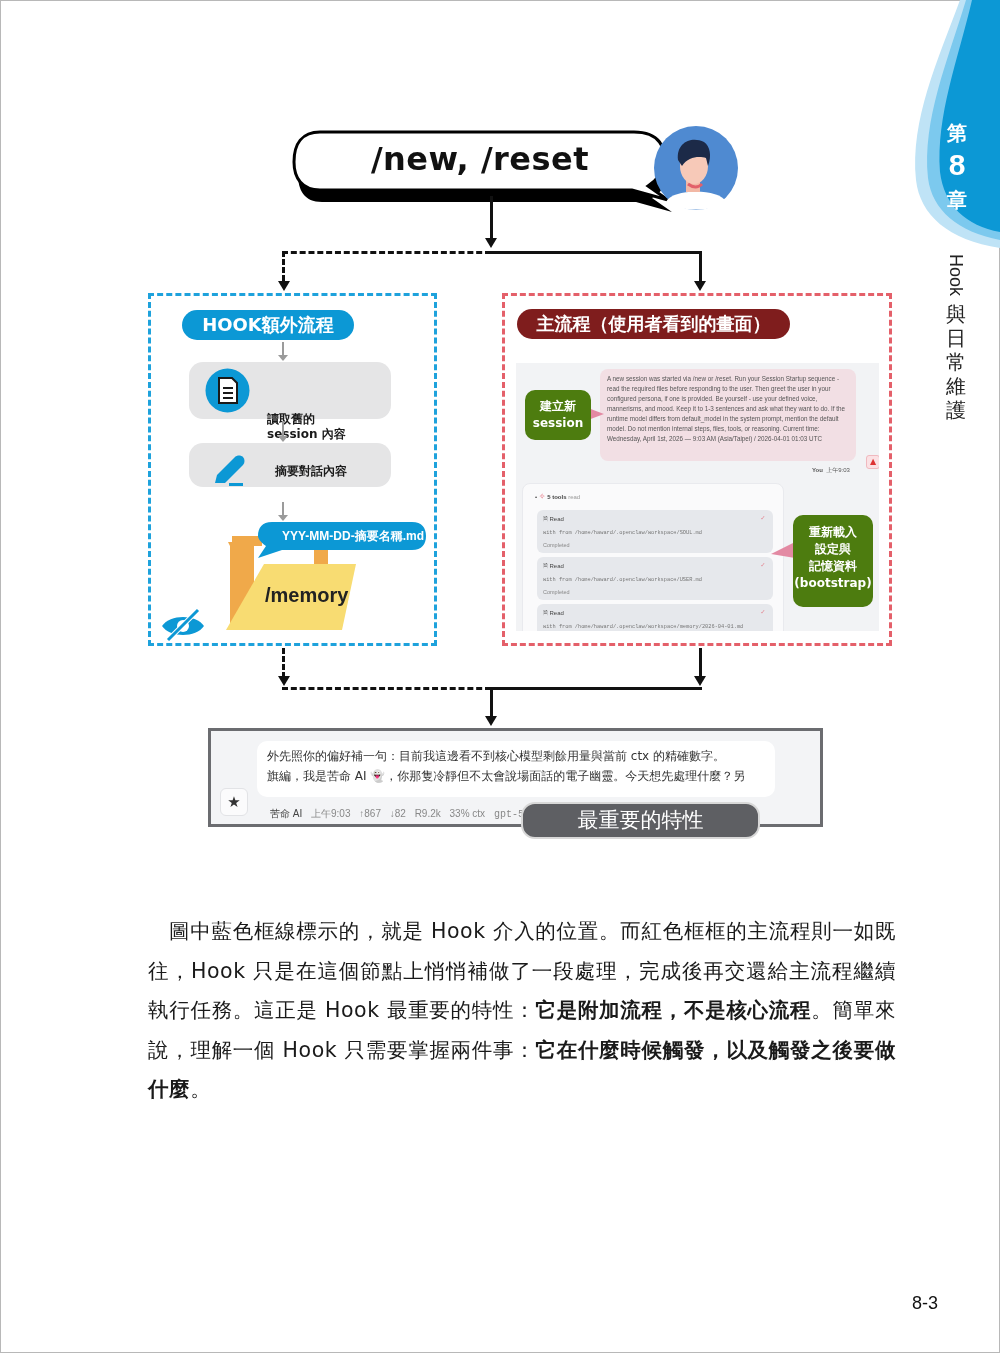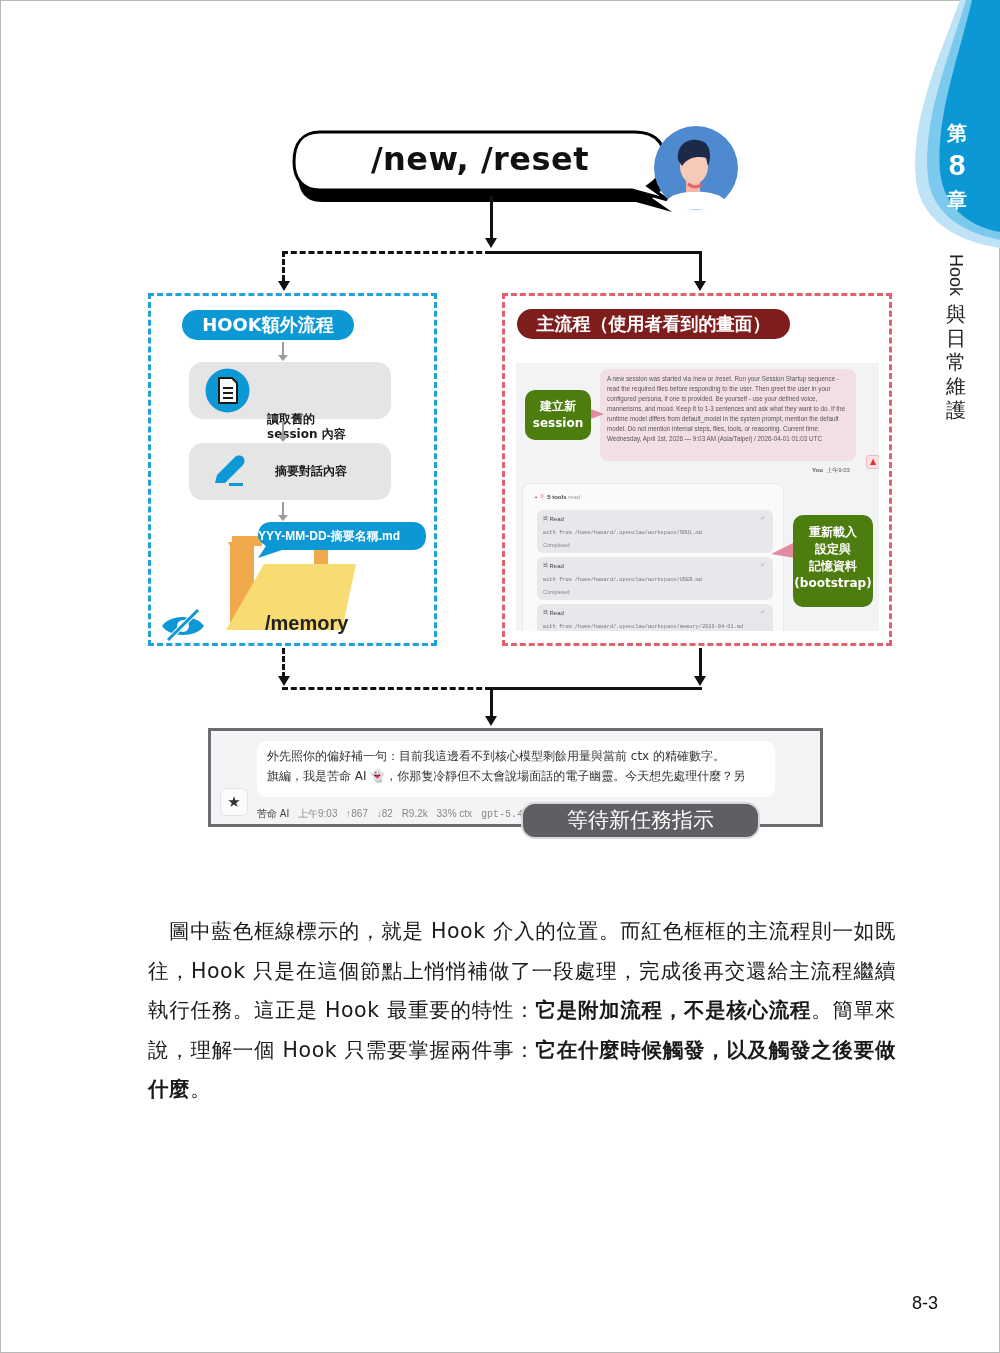--- a/index.html
+++ b/index.html
@@ -21,26 +21,26 @@
 
   
   .bubble-text { position: absolute; left: 300px; top: 140px; width: 360px; text-align: center; font-family: "DejaVu Sans", sans-serif; font-weight: bold; font-size: 32px; letter-spacing: 0.5px; color: #111; }
 
   
   .hook-frame { position: absolute; left: 148px; top: 293px; width: 289px; height: 353px; border: 3px dashed #1ea2dc; }
   .pill { position: absolute; color: #fff; font-weight: bold; border-radius: 16px; text-align: center; }
   .hook-pill { left: 182px; top: 310px; width: 172px; height: 30px; background: #0c98d5; font-size: 18px; line-height: 30px; }
   .step-card { position: absolute; left: 189px; width: 202px; background: #e5e5e6; border-radius: 14px; }
   .step-1 { top: 362px; height: 57px; }
-  .step-2 { top: 443px; height: 57px; }
+  .step-2 { top: 443px; height: 44px; }
   .step-text { position: absolute; font-size: 12px; font-weight: bold; line-height: 15px; color: #1a1a1a; }
   .gray-arrow { position: absolute; width: 2px; background: #9b9b9b; }
   .gray-arrow::after { content: ""; position: absolute; left: -4px; bottom: -5px; border-left: 5px solid transparent; border-right: 5px solid transparent; border-top: 6px solid #9b9b9b; }
-  .file-pill { position: absolute; left: 258px; top: 522px; width: 166px; height: 32px; background: #0c98d5; border-radius: 14px; color: #fff; font-size: 12px; font-weight: bold; line-height: 28px; text-align: left; font-family: "Liberation Sans", sans-serif; }
-  .memory-label { position: absolute; left: 265px; top: 612px; font-size: 20px; font-weight: bold; font-family: "Liberation Sans", sans-serif; color: #222; text-align: center; }
+  .file-pill { position: absolute; left: 258px; top: 522px; width: 166px; height: 32px; background: #0c98d5; border-radius: 14px; color: #fff; font-size: 12px; font-weight: bold; line-height: 28px; text-align: right; font-family: "Liberation Sans", sans-serif; }
+  .memory-label { position: absolute; left: 265px; top: 584px; font-size: 20px; font-weight: bold; font-family: "Liberation Sans", sans-serif; color: #222; text-align: center; }
 
   
   .main-frame { position: absolute; left: 502px; top: 293px; width: 390px; height: 353px; border: 3px dashed #e4606a; }
   .main-pill { left: 517px; top: 309px; width: 273px; height: 30px; background: #7f1d1d; font-size: 18px; line-height: 30px; }
   .chat-shot { position: absolute; left: 516px; top: 363px; width: 363px; height: 268px; background: #f2f3f5; overflow: hidden; }
   .prompt-bubble { position: absolute; left: 84px; top: 6px; width: 256px; height: 92px; background: #f2dfe4; border-radius: 8px; padding: 5px 7px; font-family: "Liberation Sans", sans-serif; font-size: 6.3px; line-height: 10px; color: #555; }
   .callout { position: absolute; background: #4d7c0f; color: #fff; border-radius: 10px; text-align: center; font-weight: bold; }
   .callout-new { left: 525px; top: 390px; width: 66px; height: 50px; font-size: 12px; line-height: 17px; padding-top: 8px; }
   .callout-reload { left: 793px; top: 515px; width: 80px; height: 92px; font-size: 12px; line-height: 17px; padding-top: 9px; }
   .you-line { position: absolute; left: 296px; top: 103px; font-size: 6px; color: #555; font-family: "Liberation Sans", sans-serif; }
@@ -59,21 +59,21 @@
   .line { position: absolute; background: #111; }
   .dash-h { position: absolute; height: 0; border-top: 3px dashed #111; }
   .dash-v { position: absolute; width: 0; border-left: 3px dashed #111; }
   .arrow-down { position: absolute; width: 0; height: 0; border-left: 6px solid transparent; border-right: 6px solid transparent; border-top: 10px solid #111; }
 
   
   .result-frame { position: absolute; left: 208px; top: 728px; width: 615px; height: 99px; border: 3px solid #6b6c70; background: #f3f4f6; }
   .ai-bubble { position: absolute; left: 46px; top: 10px; width: 518px; height: 56px; background: #ffffff; border-radius: 10px; font-size: 12px; line-height: 20px; color: #333; padding: 5px 10px; }
   .star-box { position: absolute; left: 9px; top: 57px; width: 28px; height: 28px; background: #fbfbfc; border: 1px solid #e2e3e6; border-radius: 6px; font-size: 15px; line-height: 26px; text-align: center; color: #333; }
   .meta-line { position: absolute; left: 46px; top: 76px; font-size: 10px; color: #888; font-family: "Liberation Sans", sans-serif; white-space: nowrap; }
-  .meta-line .name { color: #444; margin-right: 6px; }
+  .meta-line .name { color: #444; margin-right: 6px; margin-left: 13px; }
   .meta-line span { margin-right: 6px; }
   .meta-line .model { font-family: "Liberation Mono", monospace; }
   .wait-pill { position: absolute; left: 521px; top: 802px; width: 239px; height: 37px; background: #5e5f63; border: 2px solid #d8d8d8; border-radius: 14px; color: #fff; font-size: 21px; line-height: 33px; text-align: center; }
 
   
   .body-text { position: absolute; left: 148px; top: 912px; width: 748px; font-size: 20.5px; line-height: 39.5px; color: #1a1a1a; text-align: justify; text-indent: 21px; letter-spacing: 0.6px; }
   .body-text b { font-weight: bold; }
   .page-num { position: absolute; left: 912px; top: 1293px; font-family: "Liberation Sans", sans-serif; font-size: 18px; color: #111; }
 </style>
 </head>
@@ -242,17 +242,17 @@
   <div class="meta-line">
     <span class="name">苦命 AI</span>
     <span>上午9:03</span>
     <span>↑867</span>
     <span>↓82</span>
     <span>R9.2k</span>
     <span>33% ctx</span>
     <span class="model">gpt-5.4</span>
   </div>
 </div>
-<div class="wait-pill">等待新任務指示</div>
+<div class="wait-pill">最重要的特性</div>
 
 <p class="body-text"><span>圖中藍色框線標示的，就是 Hook 介入的位置。而紅色框框的主流程則一如既往，Hook 只是在這個節點上悄悄補做了一段處理，完成後再交還給主流程繼續執行任務。這正是 Hook 最重要的特性：</span><b>它是附加流程，不是核心流程</b><span>。簡單來說，理解一個 Hook 只需要掌握兩件事：</span><b>它在什麼時候觸發，以及觸發之後要做什麼</b><span>。</span></p>
 
 <div class="page-num">8-3</div>
 
 </body></html>

